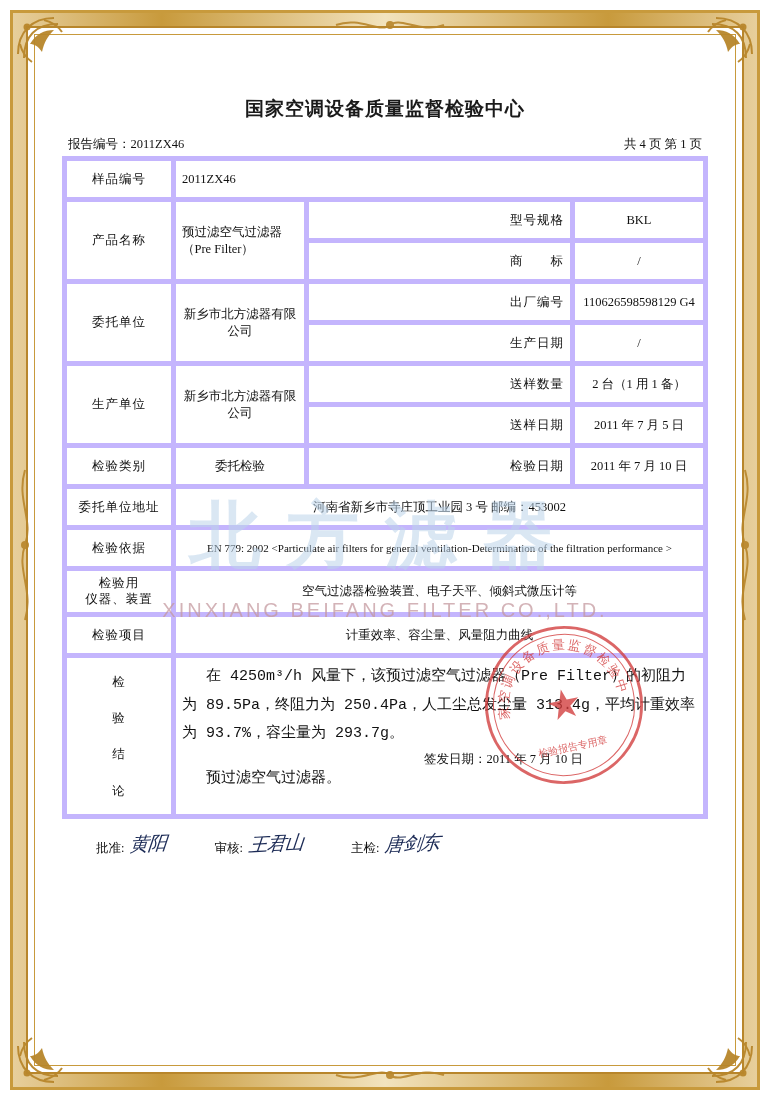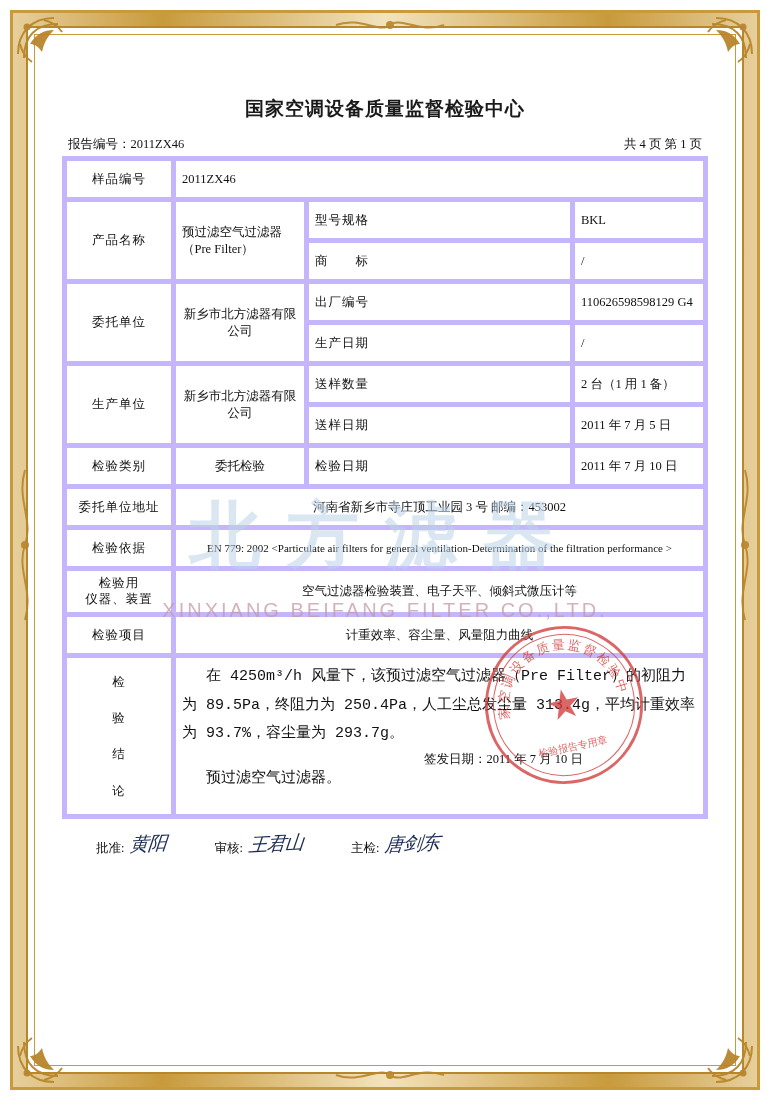--- a/index.html
+++ b/index.html
@@ -111,25 +111,25 @@
     text-align:center;
     width:92px;
     letter-spacing:1px;
     line-height:1.25;
   }
   .val{
     padding-left:18px;
   }
   .val-c{text-align:center;}
   .rlbl{
-    text-align:left;
+    text-align:right;
     width:92px;
     letter-spacing:1px;
   }
-  .rval{text-align:left;width:150px;}
+  .rval{text-align:center;width:150px;}
   .basis{
     text-align:center;
     font-size:11px;
     line-height:1.5;
     font-family:"Liberation Serif", serif;
   }
 
   
   .concl-label{
     text-align:center;

